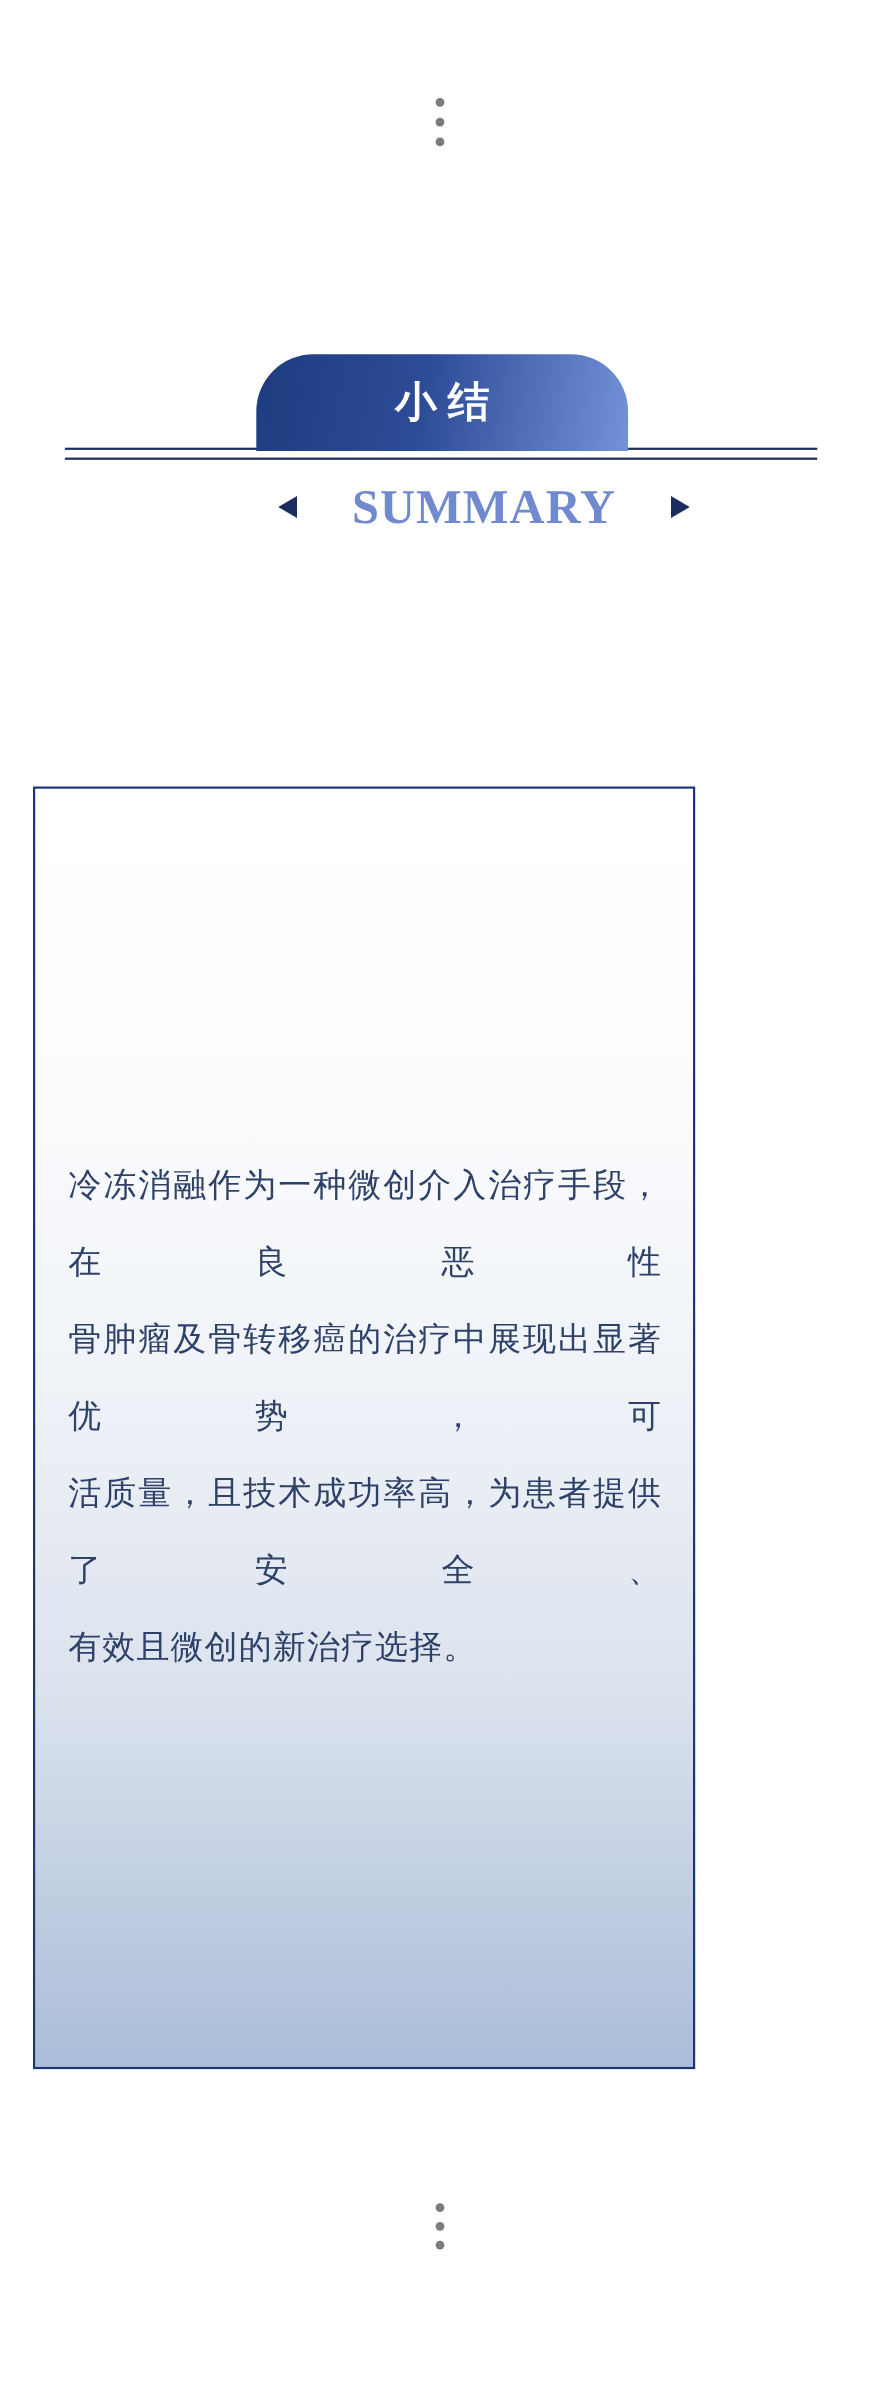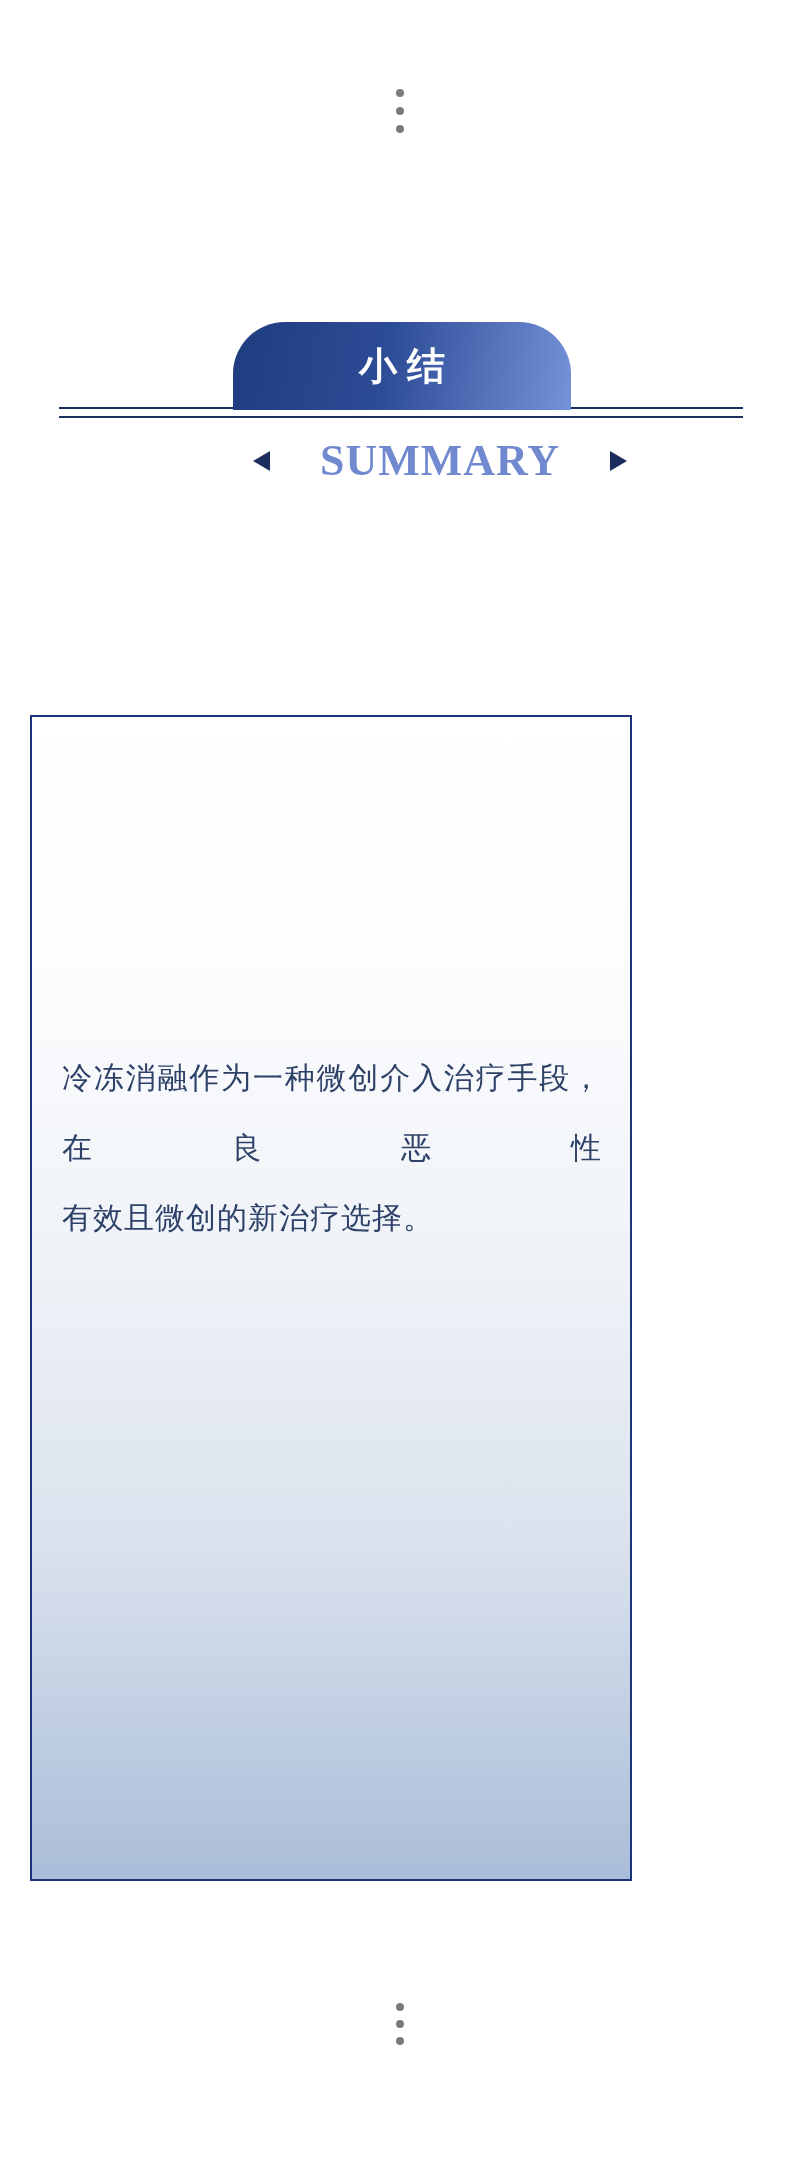--- a/index.html
+++ b/index.html
@@ -148,20 +148,22 @@
   </div>
 
   <div class="summary-row">
     <span class="arrow arrow-left"></span>
     <span class="summary-text">SUMMARY</span>
     <span class="arrow arrow-right"></span>
   </div>
 
   <div class="content-box">
     <div class="para-line">冷冻消融作为一种微创介入治疗手段，在良恶性</div>
+    <div class="para-line">骨肿瘤及骨转移癌的治疗中展现出显著优势，可</div>
+    <div class="para-line">活质量，且技术成功率高，为患者提供了安全、</div>
     <div class="para-line last">有效且微创的新治疗选择。</div>
   </div>
 
   <div class="dots dots-bottom">
     <span class="dot"></span>
     <span class="dot"></span>
     <span class="dot"></span>
   </div>
 
 </div>

